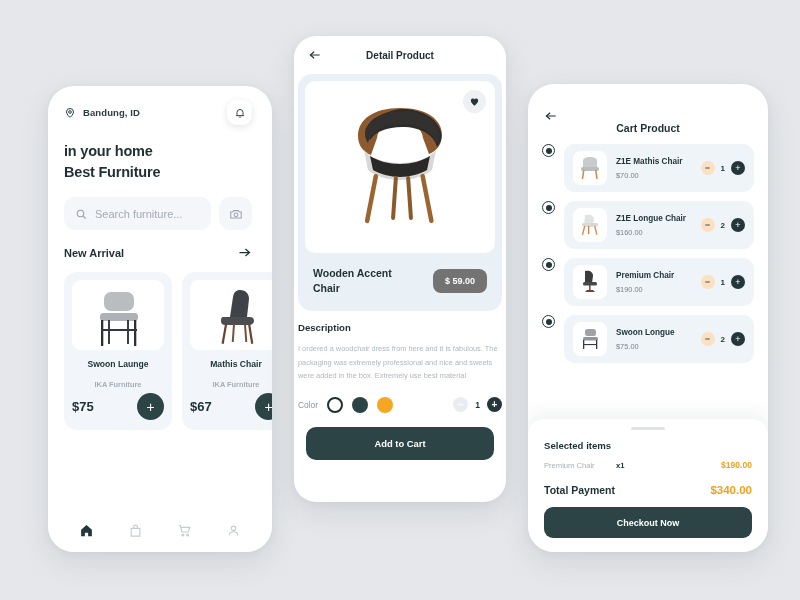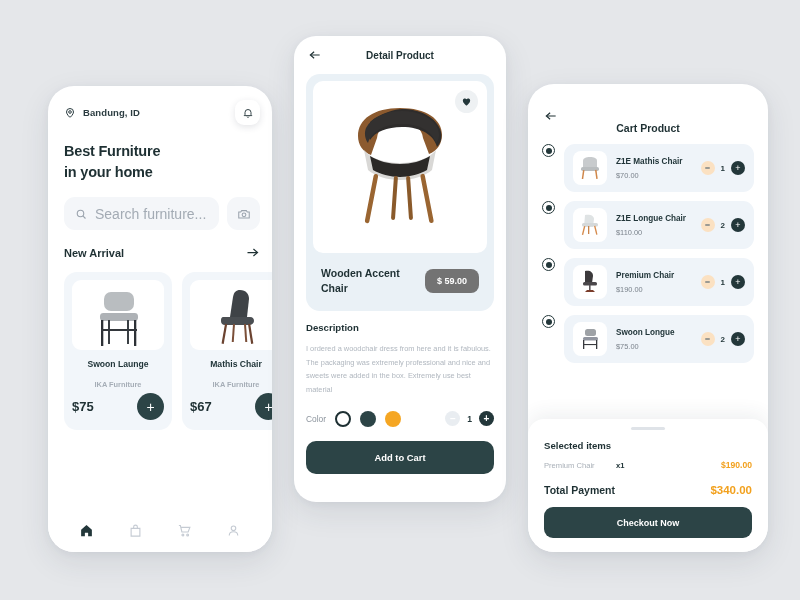--- a/index.html
+++ b/index.html
@@ -19,39 +19,39 @@
     overflow: hidden;
   }
   #phone-home  { left: 48px;  top: 86px;  width: 224px; height: 466px; }
   #phone-detail{ left: 294px; top: 36px;  width: 212px; height: 466px; border-radius: 22px; }
   #phone-cart  { left: 528px; top: 84px;  width: 240px; height: 468px; }
 
   .shadow-soft { box-shadow: 0 10px 30px rgba(40,50,70,.10), 0 2px 8px rgba(40,50,70,.05); }
   svg { display: block; }
 
   
-  .home-pad { padding: 14px 12px 0 16px; }
+  .home-pad { padding: 14px 20px 0 16px; }
   .loc-row { display: flex; align-items: center; justify-content: space-between; }
   .loc-left { display: flex; align-items: center; gap: 7px; }
   .loc-text { font-size: 9.5px; font-weight: 700; color: #2b3c40; letter-spacing: .1px; }
   .bell-btn {
     width: 25px; height: 25px; border-radius: 9px; background: #fff;
     display: flex; align-items: center; justify-content: center;
     box-shadow: 0 2px 7px rgba(40,50,70,.13);
   }
   .headline {
     margin-top: 16px; font-size: 14.5px; font-weight: 700; color: #1e3033;
     line-height: 1.42; letter-spacing: -.2px;
   }
   .search-row { margin-top: 15px; display: flex; align-items: center; gap: 8px; }
   .search-box {
     flex: 1; height: 33px; background: #f4f6f9; border-radius: 11px;
     display: flex; align-items: center; gap: 8px; padding: 0 11px;
   }
-  .search-ph { font-size: 14px; color: #a3abb4; }
+  .search-ph { font-size: 11px; color: #a3abb4; }
   .cam-btn {
     width: 33px; height: 33px; border-radius: 11px; background: #f4f6f9;
     display: flex; align-items: center; justify-content: center;
   }
 
   
   .promo {
     position: relative; margin-top: 14px; height: 68px;
     background: #2c4446; border-radius: 13px; overflow: hidden;
     display: flex; align-items: center;
@@ -99,21 +99,21 @@
   }
 
   .tabbar {
     position: absolute; left: 0; right: 0; bottom: 0; height: 44px; background: #fff;
     display: flex; align-items: center; justify-content: space-around; padding: 0 14px;
   }
 
   
   .det-head { padding: 12px 14px 0 14px; display: flex; align-items: center; }
   .det-title { flex: 1; text-align: center; font-size: 10px; font-weight: 700; color: #1e3033; }
-  .det-body { padding: 0 12px; }
+  .det-body { padding: 0 4px; }
   .hero-wrap {
     margin-top: 12px; background: #eaf1f6; border-radius: 14px; padding: 7px;
     position: relative;
   }
   .hero-card {
     background: #fff; border-radius: 10px; height: 172px;
     display: flex; align-items: center; justify-content: center; position: relative; overflow: hidden;
   }
   .fav-btn {
     position: absolute; right: 9px; top: 9px; width: 23px; height: 23px; border-radius: 50%;
@@ -228,22 +228,22 @@
           <span>
             <svg width="12" height="12" viewBox="0 0 24 24" fill="none" stroke="#2b3c40" stroke-width="1.9">
               <path d="M18 15v-4a6 6 0 1 0-12 0v4l-1.6 2.2h15.2L18 15z"></path>
                 <path d="M10 19.4a2.2 2.2 0 0 0 4 0"></path>
             </svg>
           </span>
         </div>
       </div>
 
       <div class="headline">
+        <div>in your home</div>
         <div>Best Furniture</div>
-        <div>in your home</div>
       </div>
 
       <div class="search-row">
         <div class="search-box">
           <span>
             <svg width="12" height="12" viewBox="0 0 24 24" fill="none" stroke="#9aa3ad" stroke-width="2.2">
               <circle cx="11" cy="11" r="6.5"></circle>
                 <path d="M16.2 16.2 21 21"></path>
             </svg>
           </span>
@@ -451,21 +451,21 @@
             <svg width="30" height="30" viewBox="0 0 30 30">
               <path d="M10 5c4-1 9 0 9 4l-1 8H9z" fill="#dfe3e4"></path>
               <rect x="7" y="13" width="16" height="3.5" rx="1.6" fill="#d5d9da"></rect>
               <rect x="9" y="16" width="1.4" height="9" fill="#d68c4f" transform="rotate(14 9 16)"></rect>
               <rect x="19" y="16" width="1.4" height="9" fill="#d68c4f" transform="rotate(-14 19 16)"></rect>
               <rect x="13" y="16" width="1.3" height="8" fill="#c98247"></rect>
             </svg>
           </div>
           <div class="ci-info">
             <div class="ci-name">Z1E Longue Chair</div>
-            <div class="ci-price">$110.00</div>
+            <div class="ci-price">$160.00</div>
           </div>
           <div class="ci-qty">
             <span class="cminus">
                 <i></i>
               </span>
             <span class="ci-count">2</span>
             <span class="cplus">+</span>
           </div>
         </div>
       </div>

